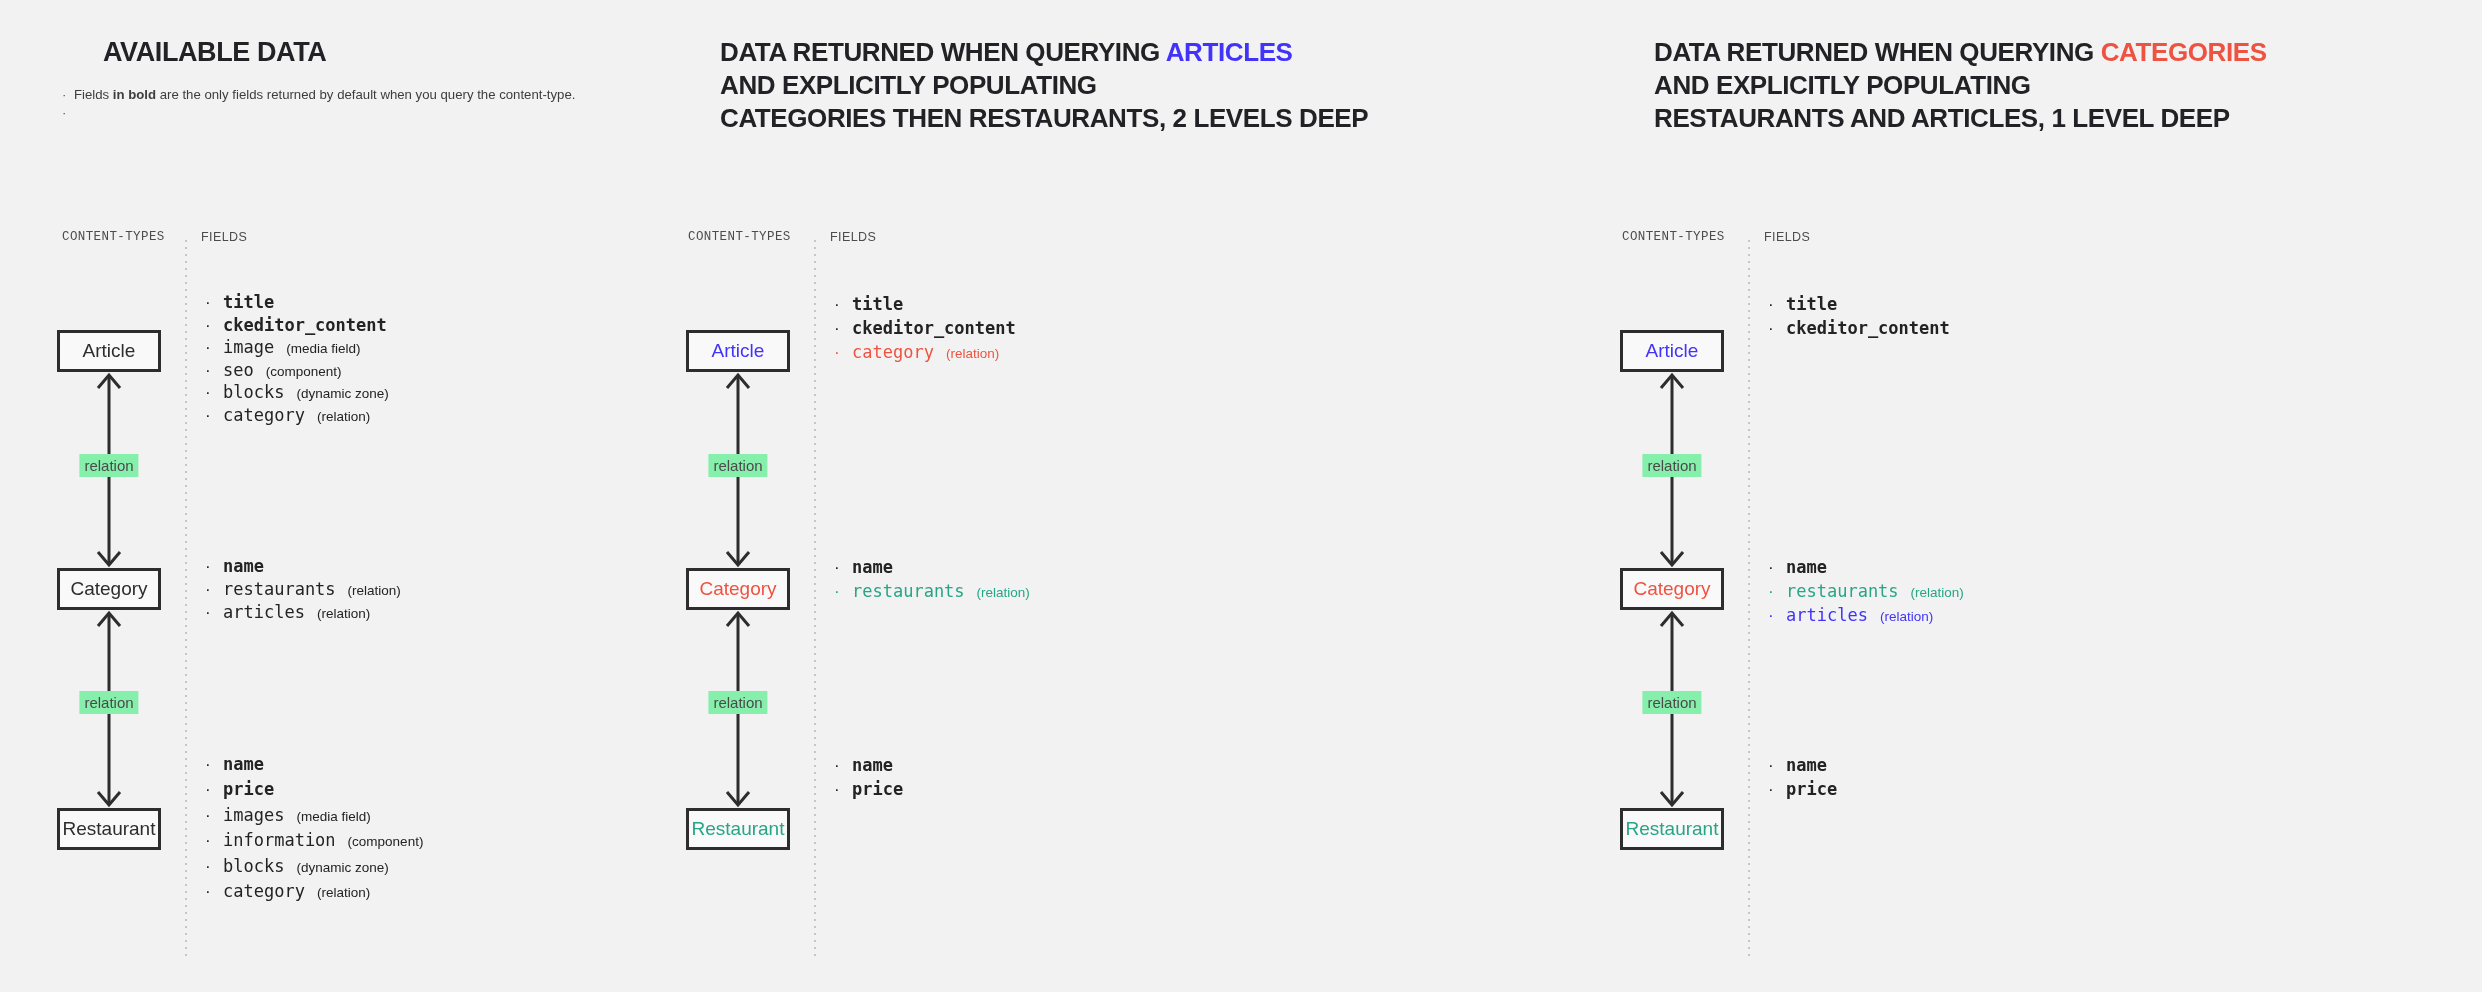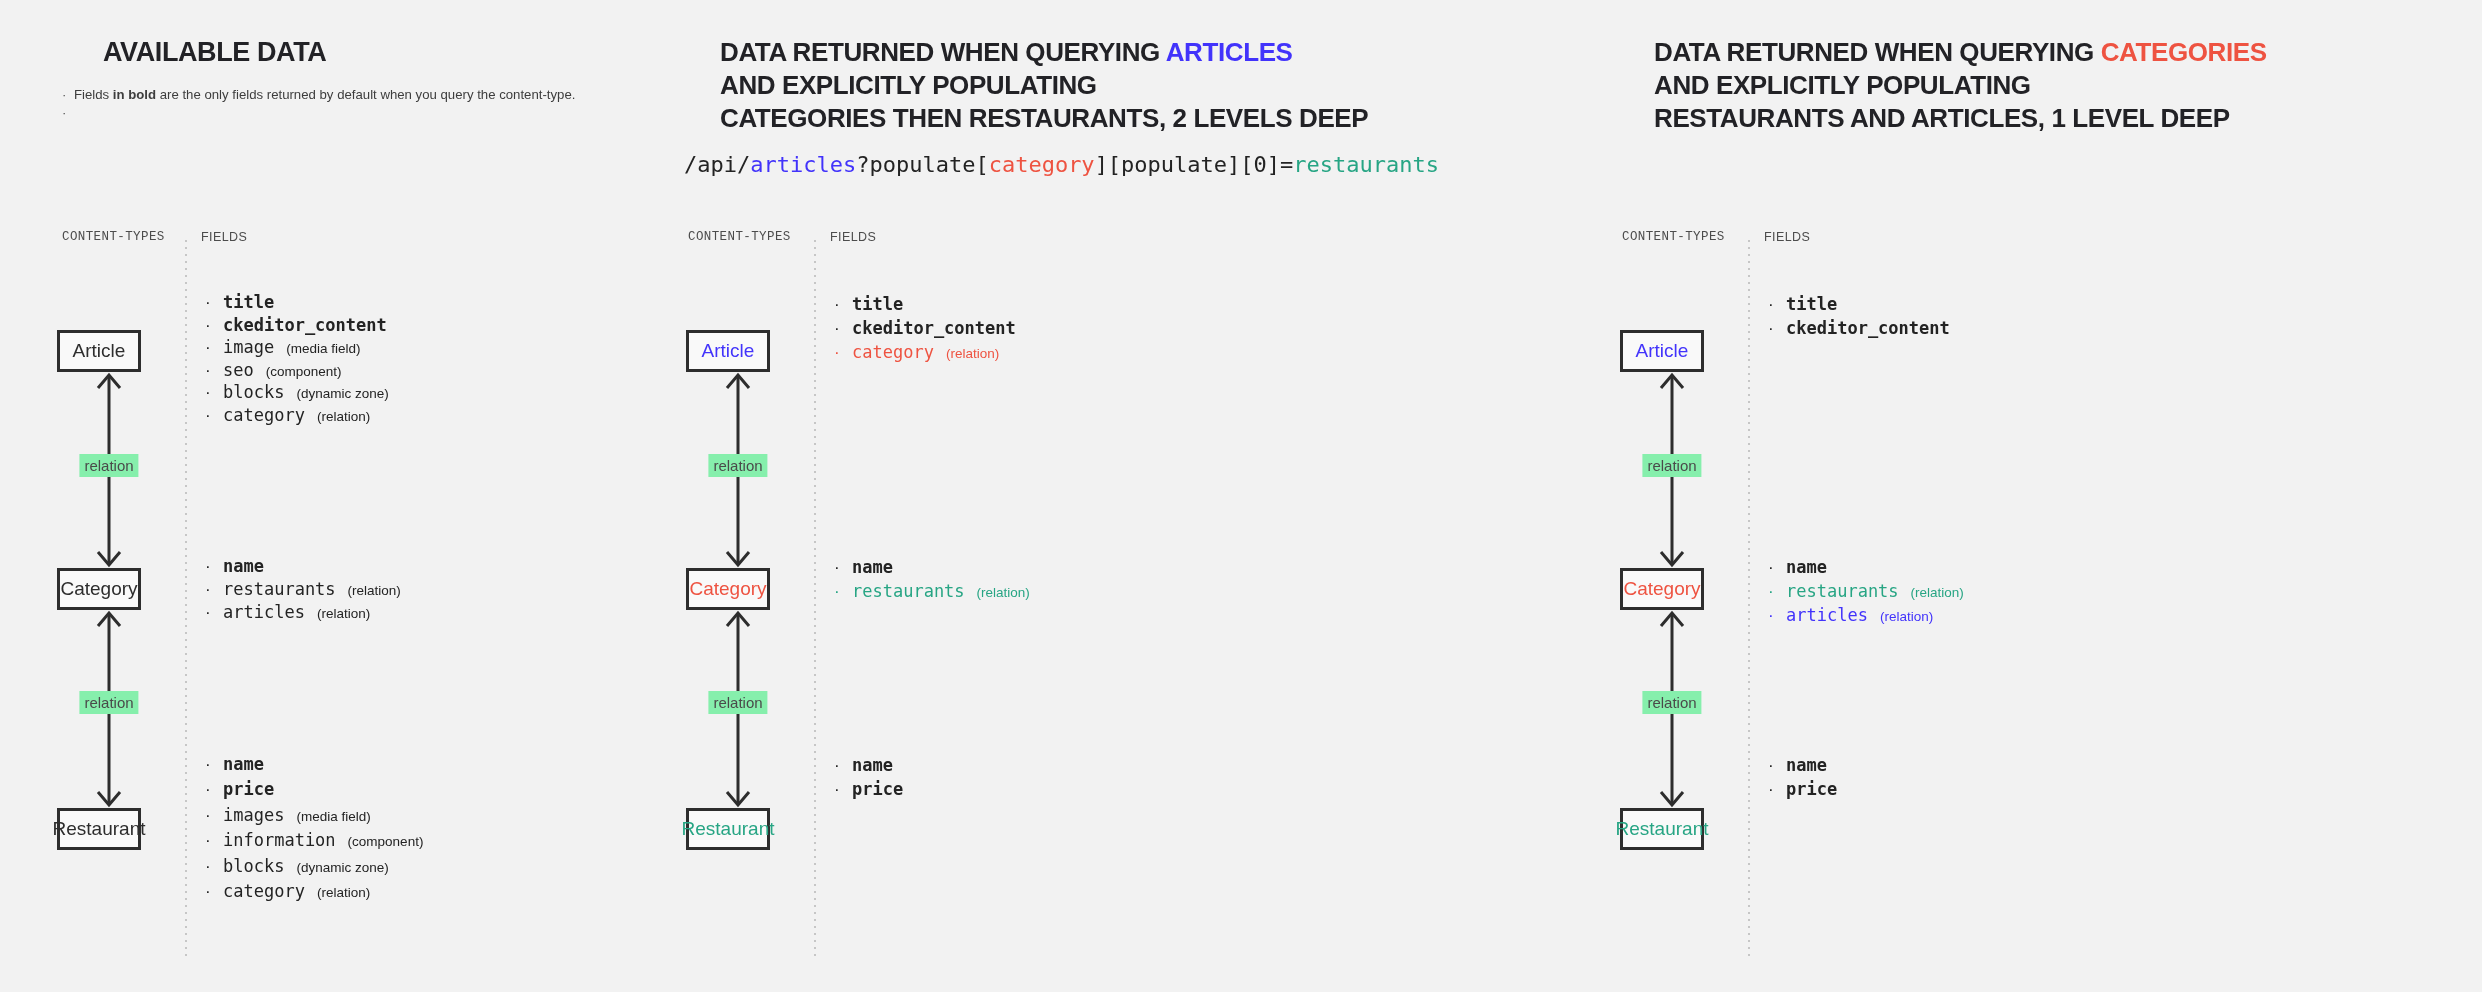--- a/index.html
+++ b/index.html
@@ -32,21 +32,21 @@
 
   .colhead{position:absolute;top:230px;font-size:12.5px;letter-spacing:0.4px;color:#4c4c4c;white-space:nowrap;}
   .colhead.ct{left:4px;font-family:Liberation Mono, monospace;}
   .colhead.fl{left:146px;}
   #panel-1 .colhead.ct{left:7px;}
 
   .vdivider{position:absolute;left:130px;top:240px;width:2px;height:717px;
     background-image:linear-gradient(#c6c6c6 30%,rgba(0,0,0,0) 30%);
     background-size:2px 7px;background-repeat:repeat-y;}
 
-  .node-box{position:absolute;left:2px;width:84px;height:42px;box-sizing:border-box;
+  .node-box{position:absolute;left:2px;width:104px;height:42px;box-sizing:border-box;
     border:3px solid #2d2d2d;background:#f9f9f9;display:flex;align-items:center;justify-content:center;}
   .node-label{font-size:19px;color:#2d2d2d;white-space:nowrap;}
   .node-label[data-cls="c-blue"]{color:#4233fb;}
   .node-label[data-cls="c-red"]{color:#ee5341;}
   .node-label[data-cls="c-teal"]{color:#27a584;}
 
   .arrow{position:absolute;left:32px;stroke:#2d2d2d;stroke-width:3;fill:none;}
   .rel-label{position:absolute;left:54px;transform:translateX(-50%);
     background:#86efac;padding:3px 5px;font-size:15px;color:#4a4a4a;white-space:nowrap;}
 
@@ -183,21 +183,20 @@
       </div>
     </div>
 </section>
 
 <section class="panel" id="panel-2">
   <div class="ptitle">
     <div class="tline"><span>DATA RETURNED WHEN QUERYING </span><span class="c-blue">ARTICLES</span></div>
     <div class="tline"><span>AND EXPLICITLY POPULATING</span></div>
     <div class="tline"><span>CATEGORIES THEN RESTAURANTS, 2 LEVELS DEEP</span></div>
   </div>
-  <div class="url"><span>/api/</span><span class="c-blue">articles</span><span>?populate[</span><span class="c-red">category</span><span>][populate][0]=</span><span class="c-teal">restaurants</span></div>
 
   <div class="colhead ct">CONTENT-TYPES</div>
   <div class="colhead fl">FIELDS</div>
   <div class="vdivider"></div>
 
   <div class="node-box" style="top:330px">
     <span class="node-label" data-cls="c-blue">Article</span>
   </div>
   <div class="node-box" style="top:568px">
     <span class="node-label" data-cls="c-red">Category</span>

